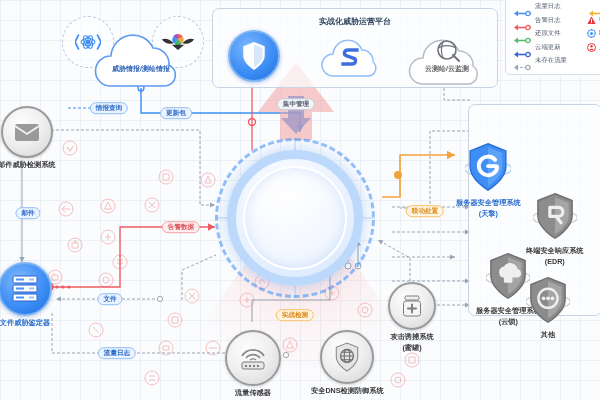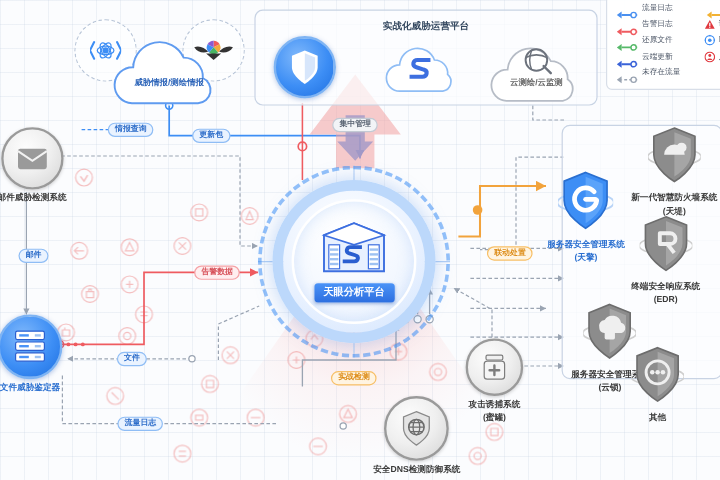--- a/index.html
+++ b/index.html
@@ -397,40 +397,20 @@
         <path d="M6,5 L12,11" stroke="#6c727c" stroke-width="2" stroke-linecap="round"></path>
       </g>
     </svg>
     <div class="cloud-lbl grey" style="position:absolute;left:0;right:0;text-align:center;top:40px;">云测绘/云监测</div>
   </div>
 
   <div id="hub">
     <div class="ring" id="ringOuter"></div>
     <div class="ring" id="ringMid"></div>
     <div class="ring" id="ringInner"></div>
-    <div id="hubCore">
-      <svg width="62" height="50" viewBox="0 0 62 50">
-        <path d="M6,14 L31,4 L56,14 L56,44 L6,44 Z" fill="#e8f1ff" stroke="#3d6fe0" stroke-width="1.6"></path>
-        <path d="M6,14 L31,4 L56,14 L31,22 Z" fill="#ffffff" stroke="#3d6fe0" stroke-width="1.4"></path>
-        <rect x="10" y="22" width="9" height="20" fill="#ffffff" stroke="#3d6fe0" stroke-width="1"></rect>
-        <rect x="43" y="22" width="9" height="20" fill="#ffffff" stroke="#3d6fe0" stroke-width="1"></rect>
-        <g fill="#9ec2f2">
-          <rect x="11" y="25" width="7" height="2"></rect>
-            <rect x="11" y="29" width="7" height="2"></rect>
-          <rect x="11" y="33" width="7" height="2"></rect>
-            <rect x="11" y="37" width="7" height="2"></rect>
-          <rect x="44" y="25" width="7" height="2"></rect>
-            <rect x="44" y="29" width="7" height="2"></rect>
-          <rect x="44" y="33" width="7" height="2"></rect>
-            <rect x="44" y="37" width="7" height="2"></rect>
-        </g>
-        <path d="M36,24 h-8 c-3.4,0 -4.2,4.2 -0.9,5.1 l5,1.6 c3.4,0.9 2.6,5.1 -0.9,5.1 h-8" fill="none" stroke="#2a5fd0" stroke-width="3.2" stroke-linecap="square"></path>
-      </svg>
-      <div id="hubBadge">天眼分析平台</div>
-    </div>
   </div>
 
   <div class="node" style="left:-2px;top:106px;">
     <div class="disc grey" style="width:48px;height:48px;">
       <svg width="26" height="19" viewBox="0 0 26 19">
         <rect x="1" y="1" width="24" height="17" rx="2" fill="#9a9a9a"></rect>
         <path d="M1,3 L13,11 L25,3" fill="none" stroke="#f2f2f2" stroke-width="1.8"></path>
       </svg>
     </div>
     <div class="cap">邮件威胁检测系统</div>
@@ -453,20 +433,38 @@
           <rect x="17" y="3.5" width="5" height="2"></rect>
             <rect x="17" y="12.5" width="5" height="2"></rect>
             <rect x="17" y="21.5" width="5" height="2"></rect>
         </g>
       </svg>
     </div>
     <div class="cap blue">文件威胁鉴定器</div>
   </div>
 
 
+  <div class="node" style="left:225px;top:330px;">
+    <div class="disc grey" style="width:52px;height:52px;">
+      <svg width="30" height="26" viewBox="0 0 30 26">
+        <path d="M4,11 a13,13 0 0 1 22,0" fill="none" stroke="#8a8a8a" stroke-width="1.8"></path>
+        <path d="M8,13 a9,9 0 0 1 14,0" fill="none" stroke="#8a8a8a" stroke-width="1.6"></path>
+        <path d="M12,15 a5,5 0 0 1 6,0" fill="none" stroke="#8a8a8a" stroke-width="1.4"></path>
+        <rect x="4" y="17" width="22" height="7" rx="2" fill="#e7e7e7" stroke="#7d7d7d" stroke-width="1"></rect>
+        <g fill="#7d7d7d">
+            <rect x="7" y="20" width="2" height="2"></rect>
+            <rect x="11" y="20" width="2" height="2"></rect>
+        <rect x="15" y="20" width="2" height="2"></rect>
+            <rect x="19" y="20" width="2" height="2"></rect>
+          </g>
+      </svg>
+    </div>
+    <div class="cap">流量传感器</div>
+
+  </div>
 
   <div class="node" style="left:388px;top:282px;">
     <div class="disc grey" style="width:44px;height:44px;">
       <svg width="22" height="24" viewBox="0 0 22 24">
         <rect x="4" y="2" width="14" height="4" rx="1.2" fill="#f0f0f0" stroke="#7d7d7d" stroke-width="1"></rect>
         <rect x="2.5" y="7" width="17" height="15" rx="2.5" fill="#f5f5f5" stroke="#7d7d7d" stroke-width="1"></rect>
         <path d="M11,10.5 v8 M7,14.5 h8" stroke="#7d7d7d" stroke-width="2" stroke-linecap="round"></path>
       </svg>
     </div>
     <div class="cap">攻击诱捕系统</div>
@@ -480,49 +478,36 @@
         <circle cx="12" cy="13" r="6" fill="none" stroke="#6c6c6c" stroke-width="1.2"></circle>
         <ellipse cx="12" cy="13" rx="2.6" ry="6" fill="none" stroke="#6c6c6c" stroke-width="1"></ellipse>
         <path d="M6,13 h12 M7,9.5 h10 M7,16.5 h10" stroke="#6c6c6c" stroke-width="1"></path>
       </svg>
     </div>
     <div class="cap">安全DNS检测防御系统</div>
   </div>
 
   <div class="panel" style="left:468px;top:104px;width:132px;height:210px;"></div>
 
-  <div class="node" style="left:526px;top:105px;">
-    <div style="position:relative;">
-      <svg width="44" height="48" viewBox="0 0 24 28">
-        <ellipse cx="12" cy="15" rx="13" ry="4.2" fill="none" stroke="#cfcfcf" stroke-width=".8"></ellipse>
-        <path d="M12 1 L22 5 V14 C22 21 12 27 12 27 C12 27 2 21 2 14 V5 Z" fill="#8c8c8c" stroke="#6d6d6d" stroke-width=".8"></path>
-        <path d="M12 3 L20 6.2 V14 C20 19.8 12 24.6 12 24.6 Z" fill="#a5a5a5"></path>
-        <path d="M7,14 a5,5 0 0 1 10,0 Z" fill="#efefef"></path>
-        <circle cx="15.5" cy="10.5" r="2.4" fill="#efefef"></circle>
-      </svg>
-    </div>
-    <div class="cap">新一代智慧防火墙系统</div>
-    <div class="cap cap2">(天堤)</div>
-  </div>
 
   <div class="node" style="left:456px;top:142px;">
     <div>
       <svg width="46" height="50" viewBox="0 0 24 28">
         <ellipse cx="12" cy="15" rx="13.2" ry="4.4" fill="none" stroke="#b9d4f7" stroke-width=".9"></ellipse>
         <path d="M12 1 L22 5 V14 C22 21 12 27 12 27 C12 27 2 21 2 14 V5 Z" fill="#3d8ef5" stroke="#2a6fd0" stroke-width=".8"></path>
         <path d="M12 3 L20 6.2 V14 C20 19.8 12 24.6 12 24.6 Z" fill="#5ba3fa"></path>
         <path d="M16,10 a5.2,5.2 0 1 0 1.2,4" fill="none" stroke="#ffffff" stroke-width="2.2" stroke-linecap="round"></path>
         <path d="M12,13.5 h4.6" stroke="#ffffff" stroke-width="2.2" stroke-linecap="round"></path>
       </svg>
     </div>
     <div class="cap blue">服务器安全管理系统</div>
     <div class="cap blue cap2">(天擎)</div>
   </div>
 
-  <div class="node" style="left:526px;top:179px;">
+  <div class="node" style="left:526px;top:192px;">
     <div>
       <svg width="44" height="48" viewBox="0 0 24 28">
         <ellipse cx="12" cy="15" rx="13" ry="4.2" fill="none" stroke="#cfcfcf" stroke-width=".8"></ellipse>
         <path d="M12 1 L22 5 V14 C22 21 12 27 12 27 C12 27 2 21 2 14 V5 Z" fill="#8c8c8c" stroke="#6d6d6d" stroke-width=".8"></path>
         <path d="M12 3 L20 6.2 V14 C20 19.8 12 24.6 12 24.6 Z" fill="#a5a5a5"></path>
         <path d="M9,9 h5 a2.6,2.6 0 0 1 0,5.2 h-5 Z M12.5,14 l3.5,4.5" fill="none" stroke="#efefef" stroke-width="1.9" stroke-linejoin="round"></path>
       </svg>
     </div>
     <div class="cap">终端安全响应系统</div>
     <div class="cap cap2">(EDR)</div>
@@ -536,21 +521,21 @@
         <path d="M12 3 L20 6.2 V14 C20 19.8 12 24.6 12 24.6 Z" fill="#a5a5a5"></path>
         <path d="M7,12.5 a3,3 0 0 1 2.6,-4 a4.4,4.4 0 0 1 8,1.4 a2.6,2.6 0 0 1 0.2,5 h-8.4 a2.6,2.6 0 0 1 -2.4,-2.4 Z" fill="#efefef"></path>
         <rect x="9.6" y="13.6" width="5" height="4.4" rx="0.8" fill="#efefef"></rect>
         <path d="M10.6,13.6 v-1.4 a1.5,1.5 0 0 1 3,0 v1.4" fill="none" stroke="#efefef" stroke-width="1"></path>
       </svg>
     </div>
     <div class="cap">服务器安全管理系统</div>
     <div class="cap cap2">(云锁)</div>
   </div>
 
-  <div class="node" style="left:526px;top:288px;">
+  <div class="node" style="left:526px;top:276px;">
     <div>
       <svg width="44" height="48" viewBox="0 0 24 28">
         <ellipse cx="12" cy="15" rx="13" ry="4.2" fill="none" stroke="#cfcfcf" stroke-width=".8"></ellipse>
         <path d="M12 1 L22 5 V14 C22 21 12 27 12 27 C12 27 2 21 2 14 V5 Z" fill="#8c8c8c" stroke="#6d6d6d" stroke-width=".8"></path>
         <path d="M12 3 L20 6.2 V14 C20 19.8 12 24.6 12 24.6 Z" fill="#a5a5a5"></path>
         <circle cx="12" cy="13" r="5.6" fill="none" stroke="#efefef" stroke-width="1.4"></circle>
         <g fill="#efefef">
             <circle cx="9.4" cy="13" r="1.1"></circle>
             <circle cx="12" cy="13" r="1.1"></circle>
             <circle cx="14.6" cy="13" r="1.1"></circle>

